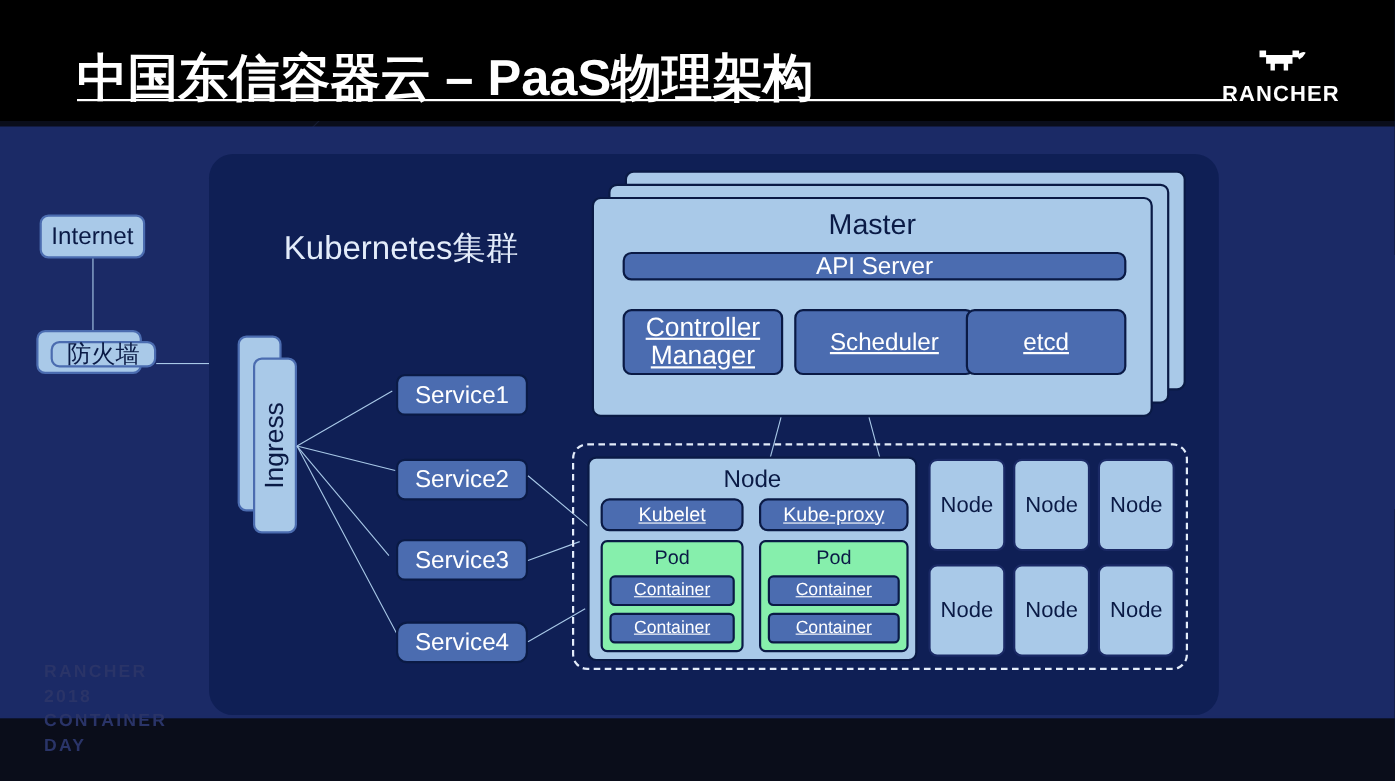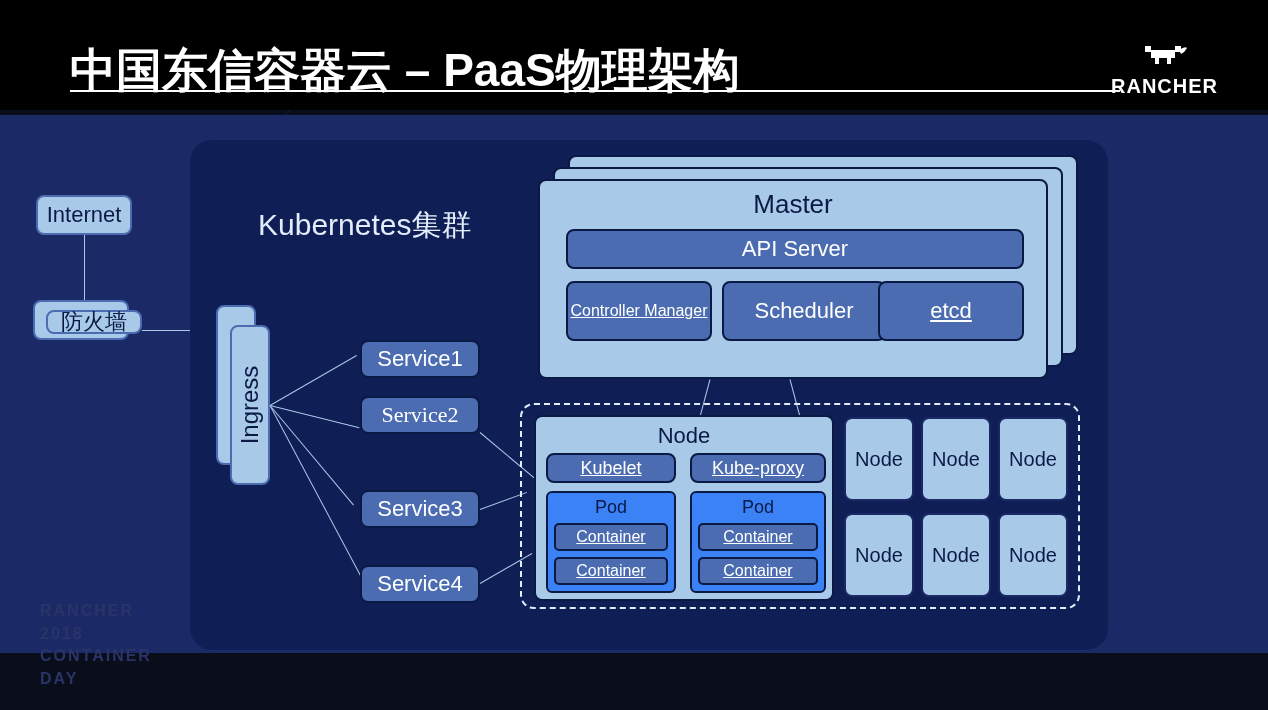--- a/index.html
+++ b/index.html
@@ -131,23 +131,23 @@
   }
   .ingress span {
     transform: rotate(-90deg);
     font-size: 24px;
   }
   .svc {
     left: 360px; width: 120px; height: 38px;
     font-size: 22px;
   }
   .svc1 { top: 225px; }
-  .svc2 { top: 281px; font-family: Liberation Serif, serif; }
+  .svc2 { top: 302px; }
   .svc3 { top: 375px; }
-  .svc4 { top: 450px; }
+  .svc4 { top: 450px; border-radius: 10px; }
   .master-stack {
     position: absolute;
     top: 40px; left: 538px;
     width: 540px; height: 210px;
   }
   .mshadow {
     position: absolute;
     border: 2px solid #0a1a45;
     border-radius: 8px;
     background: #a9c9e8;
@@ -165,33 +165,34 @@
   }
   .master-title {
     position: absolute;
     top: 8px; left: 0; right: 0;
     text-align: center;
     font-size: 26px;
     color: #0a1a45;
   }
   .api-server {
     top: 48px; left: 26px;
-    width: 458px; height: 40px;
+    width: 458px; height: 26px;
   }
   .controller-mgr {
     top: 100px; left: 26px;
     width: 146px; height: 60px;
-    font-size: 16px;
+    font-size: 24px;
     line-height: 1.1;
-    text-align: left;
+    text-align: center;
     text-decoration: underline;
   }
   .scheduler {
     top: 100px; left: 182px;
     width: 164px; height: 60px;
+    text-decoration: underline;
   }
   .etcd {
     top: 100px; left: 338px;
     width: 146px; height: 60px;
     text-decoration: underline;
   }
   .node-area {
     position: absolute;
     top: 288px; left: 520px;
     width: 560px; height: 206px;
@@ -220,21 +221,21 @@
     text-decoration: underline;
   }
   .kubeproxy {
     top: 36px; left: 154px;
     width: 136px; height: 30px;
     font-size: 18px;
     text-decoration: underline;
   }
   .pod {
     position: absolute;
-    background: #3b82f6;
+    background: #86efac;
     border: 2px solid #0a1a45;
     border-radius: 6px;
   }
   .pod1 { top: 74px; left: 10px; width: 130px; height: 102px; }
   .pod2 { top: 74px; left: 154px; width: 136px; height: 102px; }
   .pod-label {
     position: absolute;
     top: 4px; left: 0; right: 0;
     text-align: center;
     font-size: 18px;

